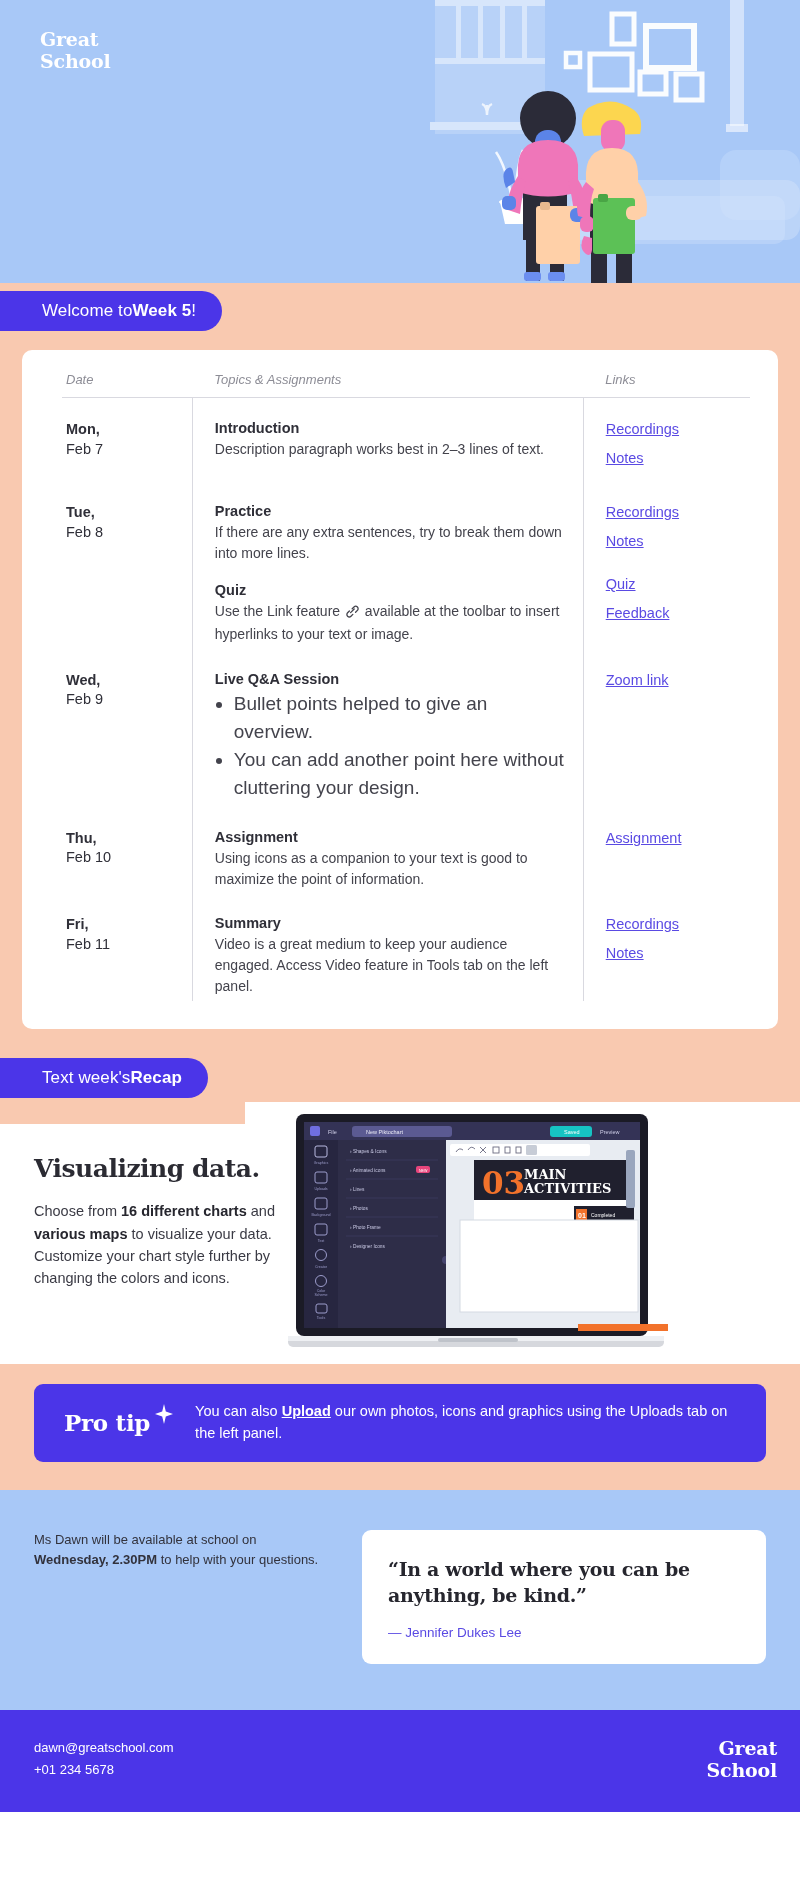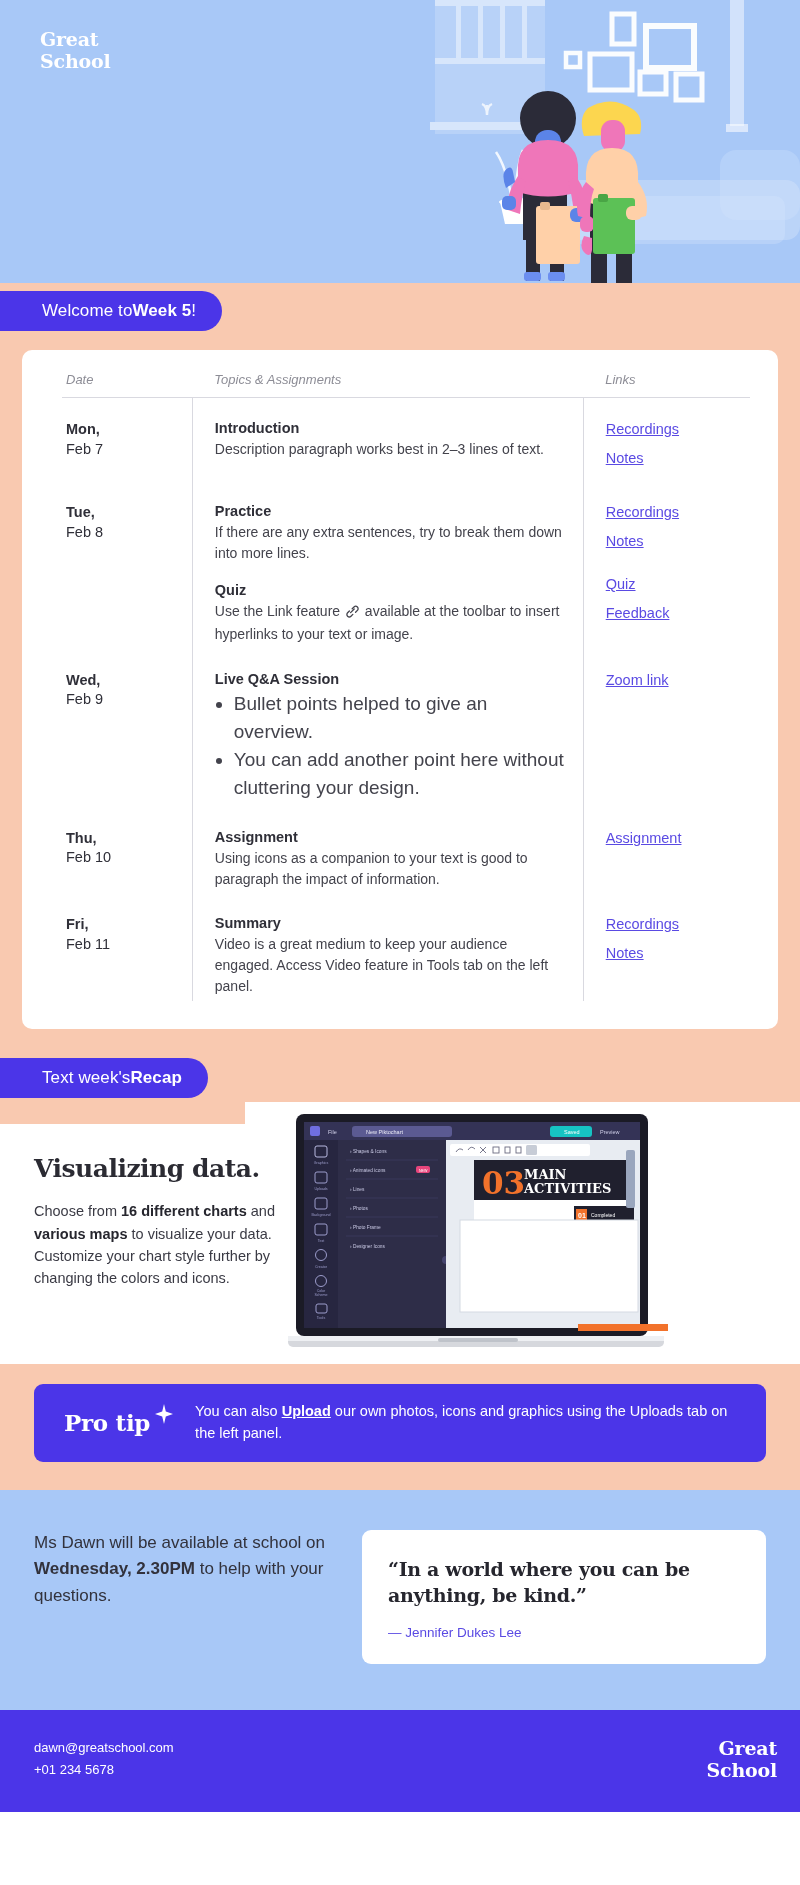--- a/index.html
+++ b/index.html
@@ -166,21 +166,21 @@
   .protip-text u { text-decoration: underline; font-weight: bold; }
 
   
   .seeyou { background: #a8c8f7; padding: 40px 34px 46px 34px; display: flex; gap: 28px; }
   .seeyou-left { width: 300px; }
   .seeyou-h {
     font-family: "DejaVu Serif", serif;
     font-weight: bold; font-size: 25px; color: #2b2b33;
     letter-spacing: -0.5px; margin-bottom: 18px;
   }
-  .seeyou-p { font-size: 17px; color: #32323c; line-height: 1.57; }
+  .seeyou-p { font-size: 13px; color: #32323c; line-height: 1.57; }
   .seeyou-p b { font-weight: bold; }
   .quote-card {
     flex: 1; background: #fff; border-radius: 9px;
     padding: 26px 26px 24px 26px; align-self: flex-start;
   }
   .quote-text {
     font-family: "DejaVu Serif", serif; font-weight: bold;
     font-size: 19px; color: #26262e; line-height: 1.4; letter-spacing: -0.3px;
     margin-bottom: 16px;
   }
@@ -382,21 +382,21 @@
         </tr>
 
         <tr>
           <td class="c-date">
             <div class="day">Thu,</div>
             <div class="date">Feb 10</div>
           </td>
           <td class="c-top">
             <div class="topic-block">
               <div class="topic-title">Assignment</div>
-              <div class="topic-desc">Using icons as a companion to your text is good to paragraph the impact of information.</div>
+              <div class="topic-desc">Using icons as a companion to your text is good to maximize the point of information.</div>
             </div>
           </td>
           <td class="c-link">
             <div class="lnk-group">
               <a class="lnk" href="#">Assignment</a>
             </div>
           </td>
         </tr>
 
         <tr>

